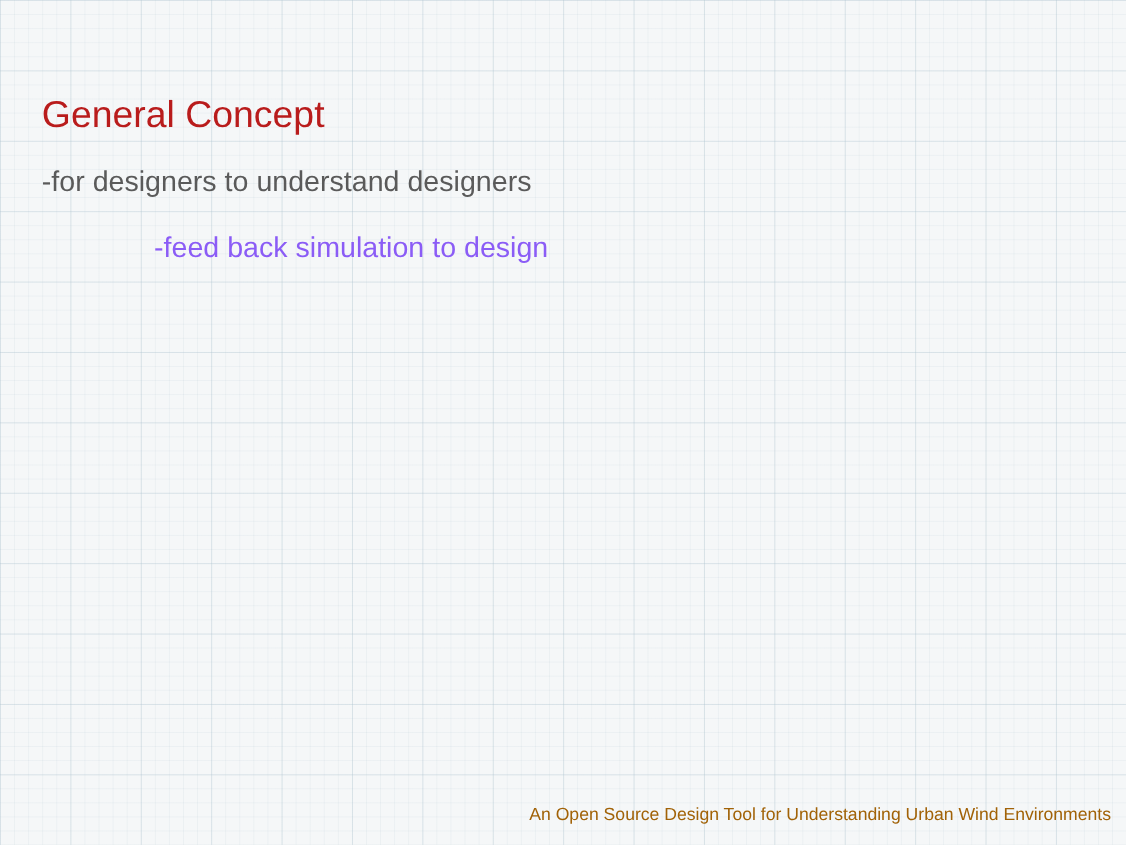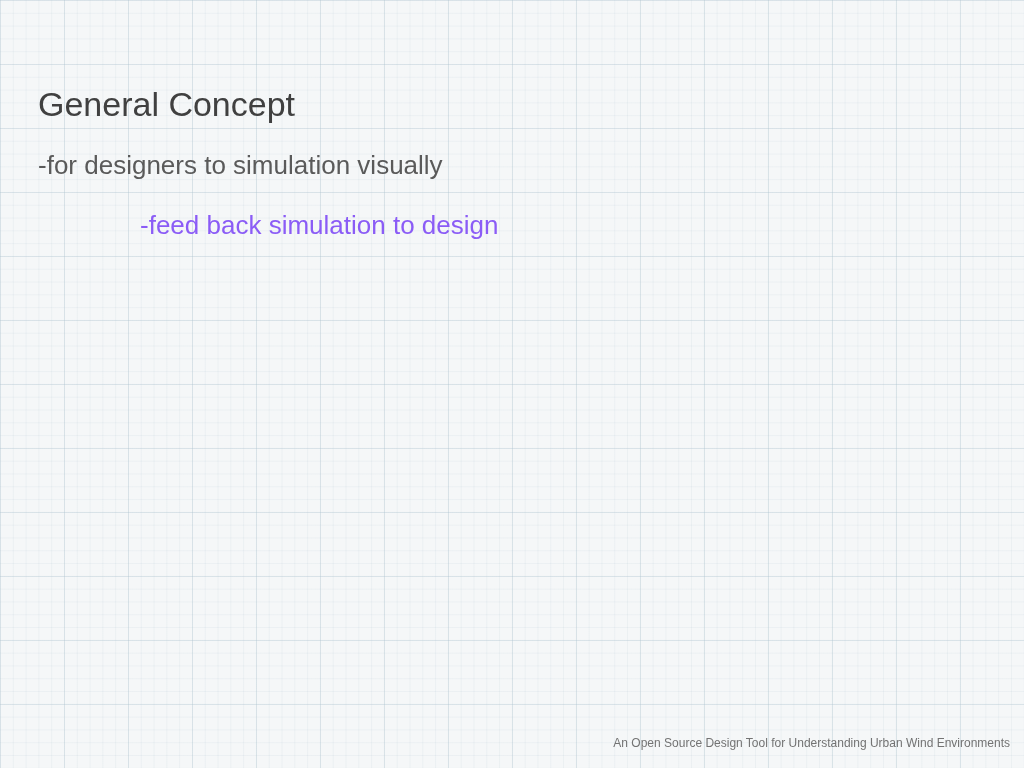--- a/index.html
+++ b/index.html
@@ -23,21 +23,21 @@
         64px 64px,
         12.8px 12.8px,
         12.8px 12.8px;
       overflow: hidden;
     }
     .title {
       position: absolute;
       top: 85px;
       left: 38px;
       font-size: 34px;
-      color: #404040;
+      color: #b91c1c;
       font-weight: normal;
     }
     .bullet-1 {
       position: absolute;
       top: 150px;
       left: 38px;
       font-size: 26px;
       color: #5a5a5a;
       font-weight: normal;
     }
@@ -46,24 +46,24 @@
       top: 210px;
       left: 140px;
       font-size: 26px;
       color: #8b5cf6;
       font-weight: normal;
     }
     .footer {
       position: absolute;
       bottom: 18px;
       right: 14px;
-      font-size: 12px;
-      color: #737373;
+      font-size: 16px;
+      color: #a16207;
       font-weight: normal;
     }
   </style>
 </head>
 <body>
 
 <div class="title">General Concept</div>
-<div class="bullet-1">-for designers to simulation visually</div>
+<div class="bullet-1">-for designers to understand designers</div>
 <div class="bullet-2">-feed back simulation to design</div>
 <div class="footer">An Open Source Design Tool for Understanding Urban Wind Environments</div>
 
 </body></html>

